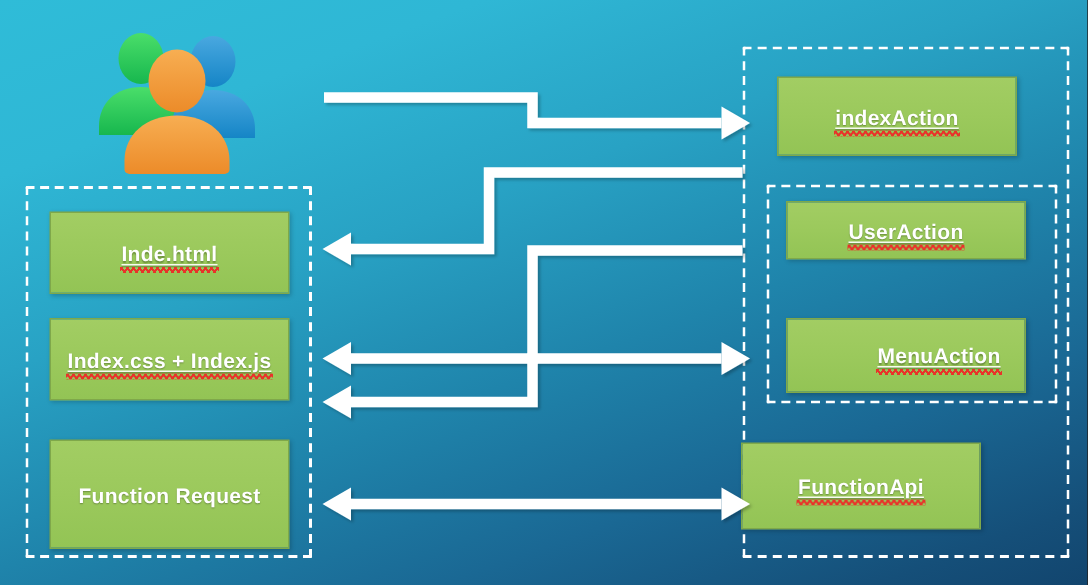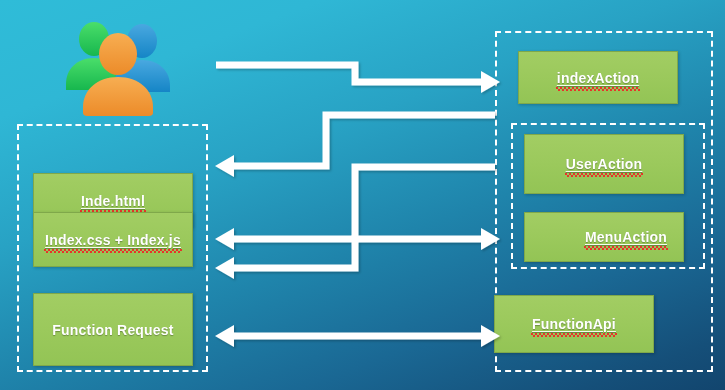--- a/index.html
+++ b/index.html
@@ -125,41 +125,41 @@
 
       <g>
         <ellipse cx="58" cy="36" rx="19" ry="21" fill="url(#gOrange)"></ellipse>
         <path d="M58 59 C 37 59, 23 72, 23 89 L 23 95 C 23 97, 25 98, 27 98 L 89 98 C 91 98, 93 97, 93 95 L 93 89 C 93 72, 79 59, 58 59 Z" fill="url(#gOrange)"></path>
       </g>
     </svg>
   </div>
 
   <div class="dashed-box" style="left:17px; top:124px; width:191px; height:248px;"></div>
 
-  <div class="node spell" style="left:33px; top:141px; width:160px; height:55px;margin-top:32px;">
+  <div class="node spell" style="left:33px; top:141px; width:160px; height:55px;">
     <span class="node-label">Inde.html</span>
   </div>
 
   <div class="node spell" style="left:33px; top:212px; width:160px; height:55px;">
     <span class="node-label">Index.css + Index.js</span>
   </div>
 
   <div class="node" style="left:33px; top:293px; width:160px; height:73px;">
     <span class="node-label">Function Request</span>
   </div>
 
   <div class="dashed-box" style="left:495px; top:31px; width:218px; height:341px;"></div>
 
   <div class="dashed-box" style="left:511px; top:123px; width:194px; height:146px;"></div>
 
   <div class="node spell" style="left:518px; top:51px; width:160px; height:53px;">
     <span class="node-label">indexAction</span>
   </div>
 
-  <div class="node spell" style="left:524px; top:134px; width:160px; height:60px;">
+  <div class="node spell" style="left:524px; top:134px; width:160px; height:39px;">
     <span class="node-label">UserAction</span>
   </div>
 
   <div class="node spell" style="left:524px; top:212px; width:160px; height:50px;padding-left:44px;">
     <span class="node-label">MenuAction</span>
   </div>
 
   <div class="node spell" style="left:494px; top:295px; width:160px; height:58px;">
     <span class="node-label">FunctionApi</span>
   </div>

